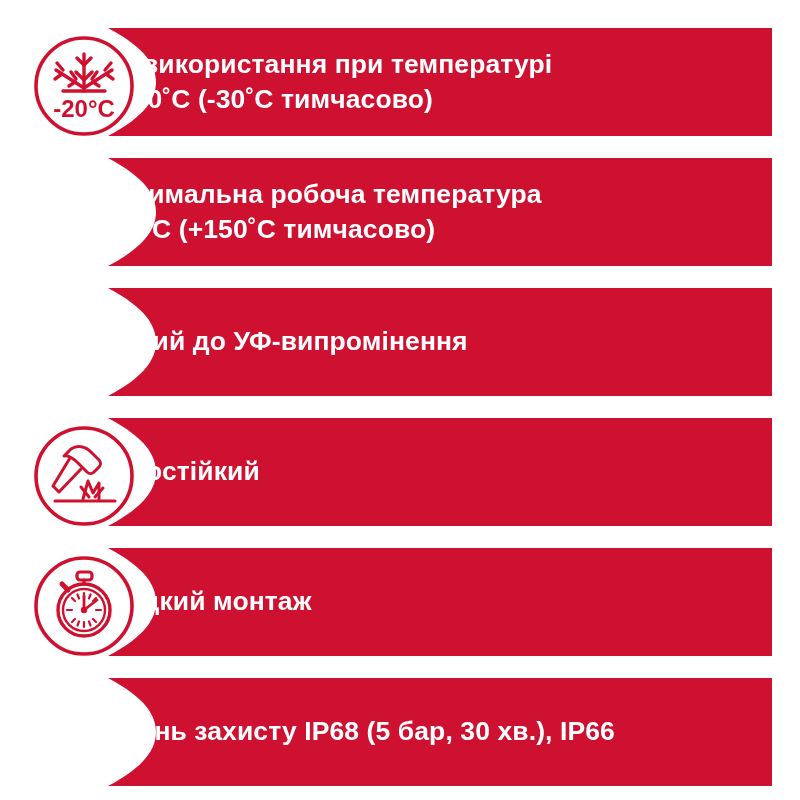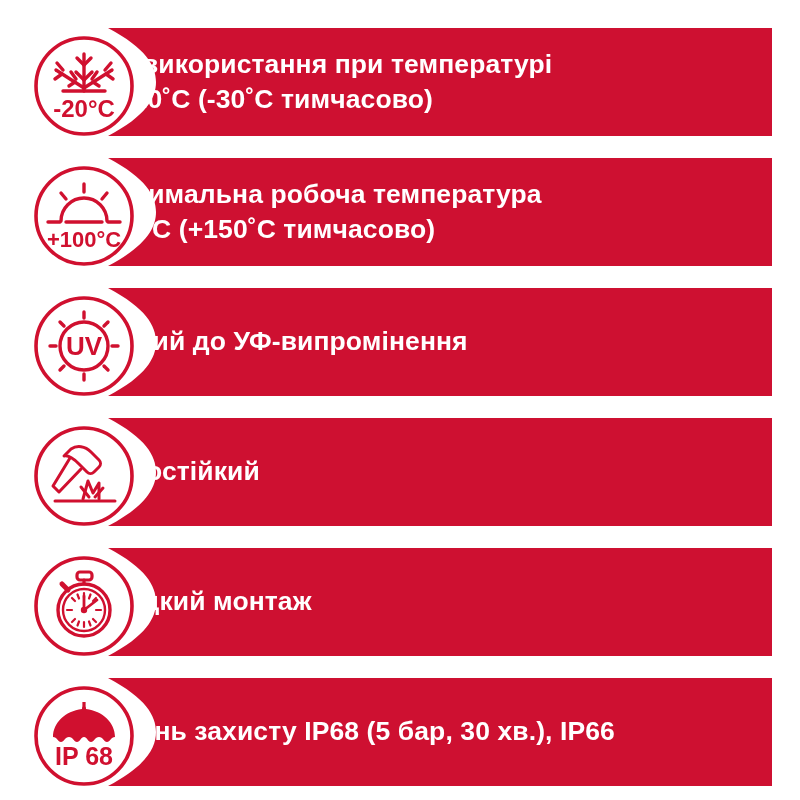--- a/index.html
+++ b/index.html
@@ -132,65 +132,30 @@
   <div class="feature-row" style="top:158px">
     <div class="banner">
       <svg class="banner-shape" viewBox="0 0 664 108" preserveAspectRatio="none">
         <path d="M0,0 H664 V108 H0 C38,88 48,70 48,54 C48,38 38,20 0,0 Z" fill="#ce1031"></path>
       </svg>
     </div>
     <div class="banner-text">
       <span class="line">Максимальна робоча температура</span>
       <span class="line">+100˚С (+150˚С тимчасово)</span>
     </div>
-    <div class="icon-badge">
-      <svg viewBox="0 0 102 102">
-        <circle cx="51" cy="51" r="48" fill="#ffffff" stroke="#d0102f" stroke-width="3.6"></circle>
-        <g stroke="#d0102f" stroke-width="3.4" stroke-linecap="round" fill="none">
-
-          <path d="M28,56 A23,23 0 0 1 74,56"></path>
-
-          <line x1="51" y1="19" x2="51" y2="27"></line>
-          <line x1="28" y1="28" x2="33" y2="34"></line>
-          <line x1="74" y1="28" x2="69" y2="34"></line>
-
-          <line x1="15" y1="57" x2="27" y2="57"></line>
-          <line x1="33" y1="57" x2="69" y2="57"></line>
-          <line x1="75" y1="57" x2="87" y2="57"></line>
-        </g>
-        <text class="icon-label" x="51" y="82" text-anchor="middle" font-size="22">+100°C</text>
-      </svg>
-    </div>
   </div>
 
   <div class="feature-row" style="top:288px">
     <div class="banner">
       <svg class="banner-shape" viewBox="0 0 664 108" preserveAspectRatio="none">
         <path d="M0,0 H664 V108 H0 C38,88 48,70 48,54 C48,38 38,20 0,0 Z" fill="#ce1031"></path>
       </svg>
     </div>
     <div class="banner-text">
       <span class="line">Стійкий до УФ-випромінення</span>
-    </div>
-    <div class="icon-badge">
-      <svg viewBox="0 0 102 102">
-        <circle cx="51" cy="51" r="48" fill="#ffffff" stroke="#d0102f" stroke-width="3.6"></circle>
-        <circle cx="51" cy="51" r="24" fill="none" stroke="#d0102f" stroke-width="3.4"></circle>
-        <g stroke="#d0102f" stroke-width="3.4" stroke-linecap="round">
-          <line x1="51" y1="17" x2="51" y2="23"></line>
-          <line x1="51" y1="79" x2="51" y2="85"></line>
-          <line x1="17" y1="51" x2="23" y2="51"></line>
-          <line x1="79" y1="51" x2="85" y2="51"></line>
-          <line x1="27" y1="27" x2="31" y2="31"></line>
-          <line x1="71" y1="71" x2="75" y2="75"></line>
-          <line x1="75" y1="27" x2="71" y2="31"></line>
-          <line x1="31" y1="71" x2="27" y2="75"></line>
-        </g>
-        <text class="icon-label" x="51" y="60" text-anchor="middle" font-size="26">UV</text>
-      </svg>
     </div>
   </div>
 
   <div class="feature-row" style="top:418px">
     <div class="banner">
       <svg class="banner-shape" viewBox="0 0 664 108" preserveAspectRatio="none">
         <path d="M0,0 H664 V108 H0 C38,88 48,70 48,54 C48,38 38,20 0,0 Z" fill="#ce1031"></path>
       </svg>
     </div>
     <div class="banner-text">
@@ -262,29 +227,15 @@
 
   <div class="feature-row" style="top:678px">
     <div class="banner">
       <svg class="banner-shape" viewBox="0 0 664 108" preserveAspectRatio="none">
         <path d="M0,0 H664 V108 H0 C38,88 48,70 48,54 C48,38 38,20 0,0 Z" fill="#ce1031"></path>
       </svg>
     </div>
     <div class="banner-text">
       <span class="line">Ступінь захисту IP68 (5 бар, 30 хв.), IP66</span>
     </div>
-    <div class="icon-badge">
-      <svg viewBox="0 0 102 102">
-        <circle cx="51" cy="51" r="48" fill="#ffffff" stroke="#d0102f" stroke-width="3.6"></circle>
-
-        <path d="M51,21 C50,21 49,22 49,24 C32,26 20,38 20,52
-                 C24,52 25,57 28,57 C31,57 32,52 36,52
-                 C40,52 41,57 44,57 C47,57 48,52 51,52
-                 C54,52 55,57 58,57 C61,57 62,52 66,52
-                 C70,52 71,57 74,57 C77,57 78,52 82,52
-                 C82,38 70,26 53,24 C53,22 52,21 51,21 Z" fill="#d0102f"></path>
-        <rect x="49.4" y="17" width="3.2" height="7" fill="#d0102f"></rect>
-        <text class="icon-label" x="51" y="80" text-anchor="middle" font-size="25">IP 68</text>
-      </svg>
-    </div>
   </div>
 
 </div>
 
 </body></html>

